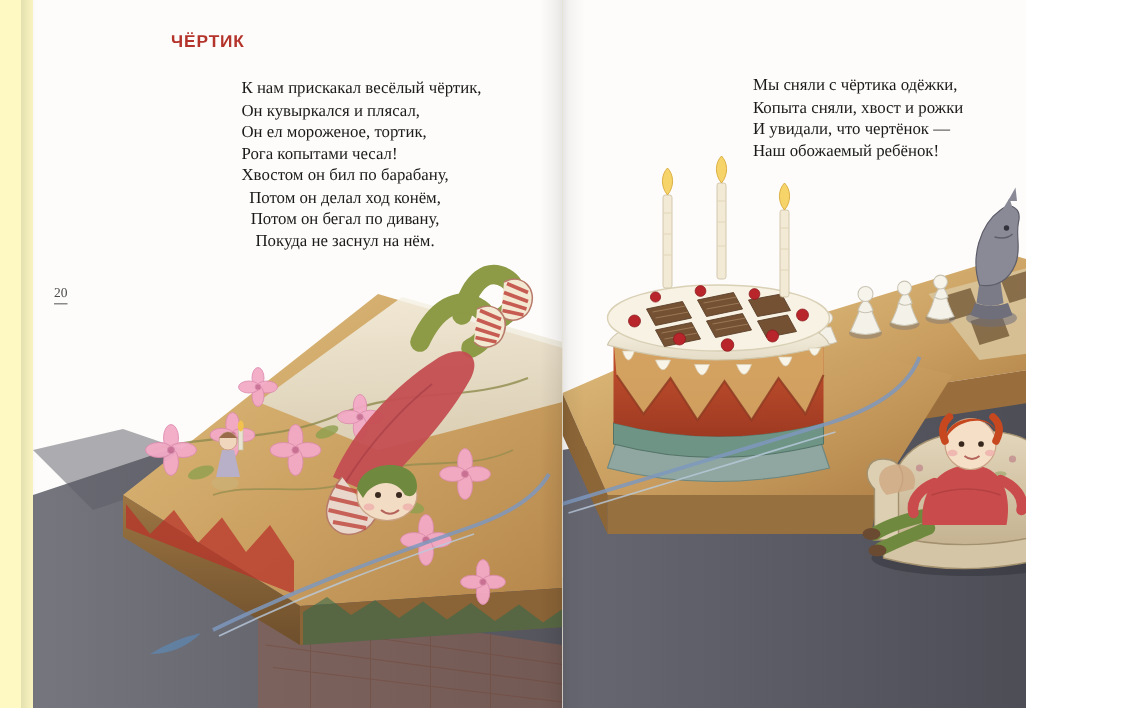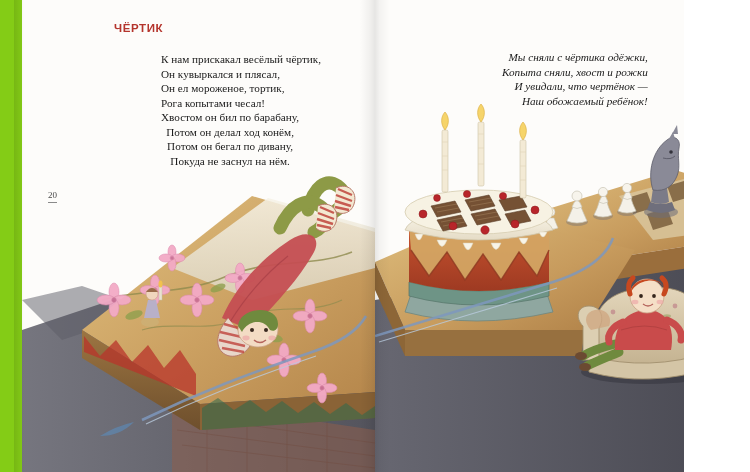--- a/index.html
+++ b/index.html
@@ -10,21 +10,21 @@
   body {
     width: 750px;
     height: 472px;
     font-family: "Liberation Sans", sans-serif;
     overflow: hidden;
   }
   #book {
     position: relative;
     width: 684px;
     height: 472px;
-    background: #84cc16;
+    background: #fef9c3;
     overflow: hidden;
   }
   .page {
     position: absolute;
     top: 0;
     height: 472px;
     background: #fdfcfa;
     overflow: hidden;
   }
   .page-left  { left: 22px;  width: 353px; }
@@ -72,30 +72,30 @@
     position: absolute;
     font-family: "Liberation Serif", serif;
     font-size: 11.2px;
     line-height: 14.6px;
     color: #1a1a1a;
     white-space: pre-line;
     margin-left: 24px;
   }
   .stanza-1 { left: 115px; top: 52px; }
   .stanza-2 { left: 115px; top: 110px; text-align: center; }
-  .stanza-3 { left: 103px; top: 50px; text-align: right; font-style: italic; }
+  .stanza-3 { left: 103px; top: 50px; text-align: left; }
 
   .folio {
     position: absolute;
     font-family: "Liberation Serif", serif;
     font-size: 9px;
     color: #4a4a4a;
     padding-bottom: 2px;
   }
-  .folio-left  { left: 48px;  top: 190px; border-bottom: 1px solid #8a8a8a; }
+  .folio-left  { left: 36px;  top: 190px; border-bottom: 1px solid #8a8a8a; }
   .folio-right { left: 706px; top: 190px; border-bottom: 1px solid #8a8a8a; }
   svg.art { position: absolute; left: 0; top: 0; }
 </style>
 </head>
 <body>
 
 <div id="book">
 
   <div class="page page-left">
 

